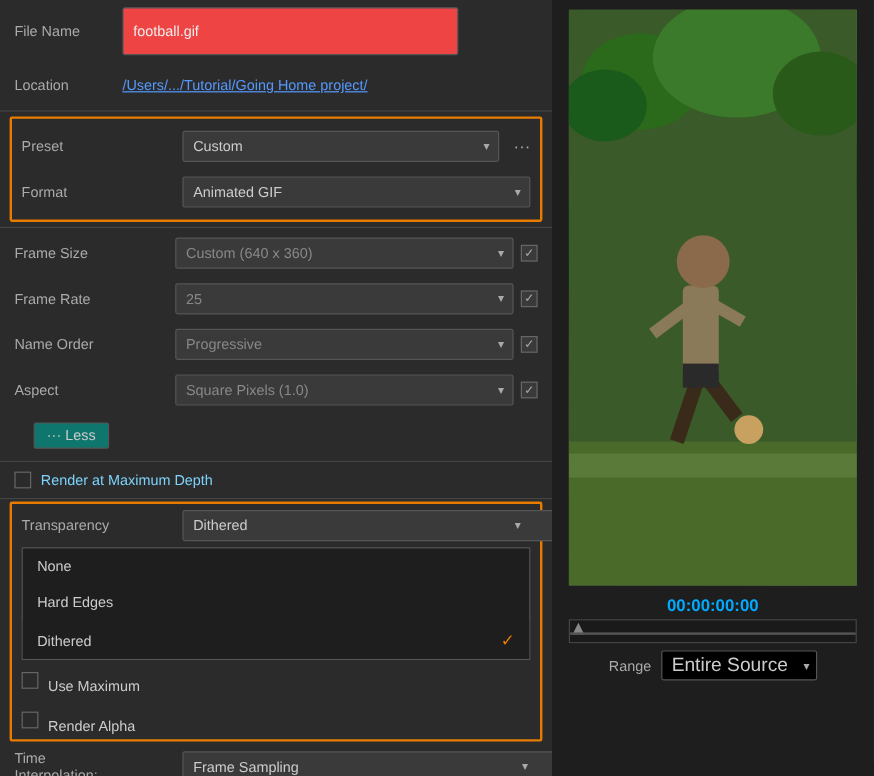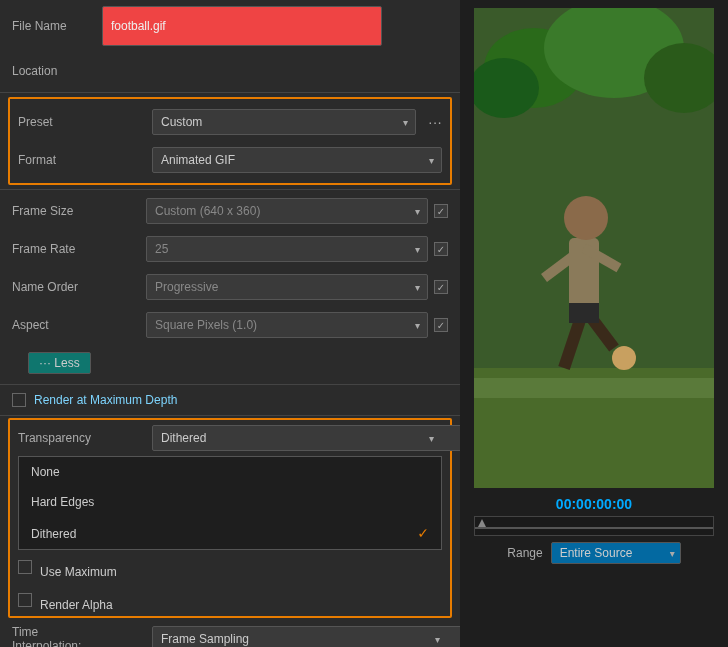--- a/index.html
+++ b/index.html
@@ -71,25 +71,25 @@
       display: flex;
       align-items: center;
       margin-top: 6px;
       gap: 8px;
     }
     .range-label {
       color: #aaa;
       font-size: 12px;
     }
     .range-select {
-      background: #0369a1;
+      background: #000000;
       color: #ccc;
       border: 1px solid #555;
       padding: 3px 22px 3px 8px;
-      font-size: 12px;
+      font-size: 16px;
       appearance: none;
       -webkit-appearance: none;
       border-radius: 2px;
       position: relative;
       cursor: pointer;
       width: 130px;
     }
     .select-wrapper {
       position: relative;
       display: inline-block;
@@ -329,20 +329,23 @@
 
   <div class="row">
     <span class="row-label">File Name</span>
     <div class="row-content">
       <input class="text-input" type="text" value="football.gif" style="">
     </div>
   </div>
 
   <div class="row">
     <span class="row-label">Location</span>
+    <div class="row-content">
+      <span class="link-text">/Users/.../Tutorial/Going Home project/</span>
+    </div>
   </div>
 
   <div class="divider"></div>
 
   <div class="orange-box">
 
     <div class="row" style="padding:4px 4px;">
       <span class="row-label">Preset</span>
       <div class="row-content">
         <div class="dropdown-wrapper" style="flex:1;">

